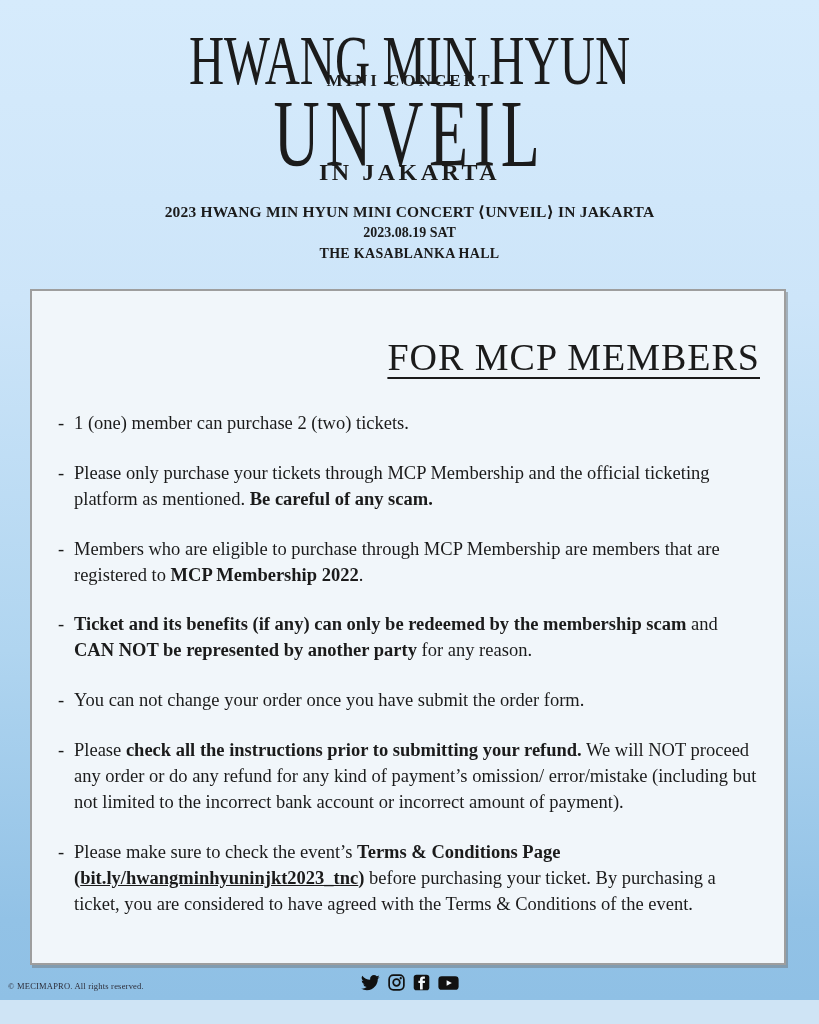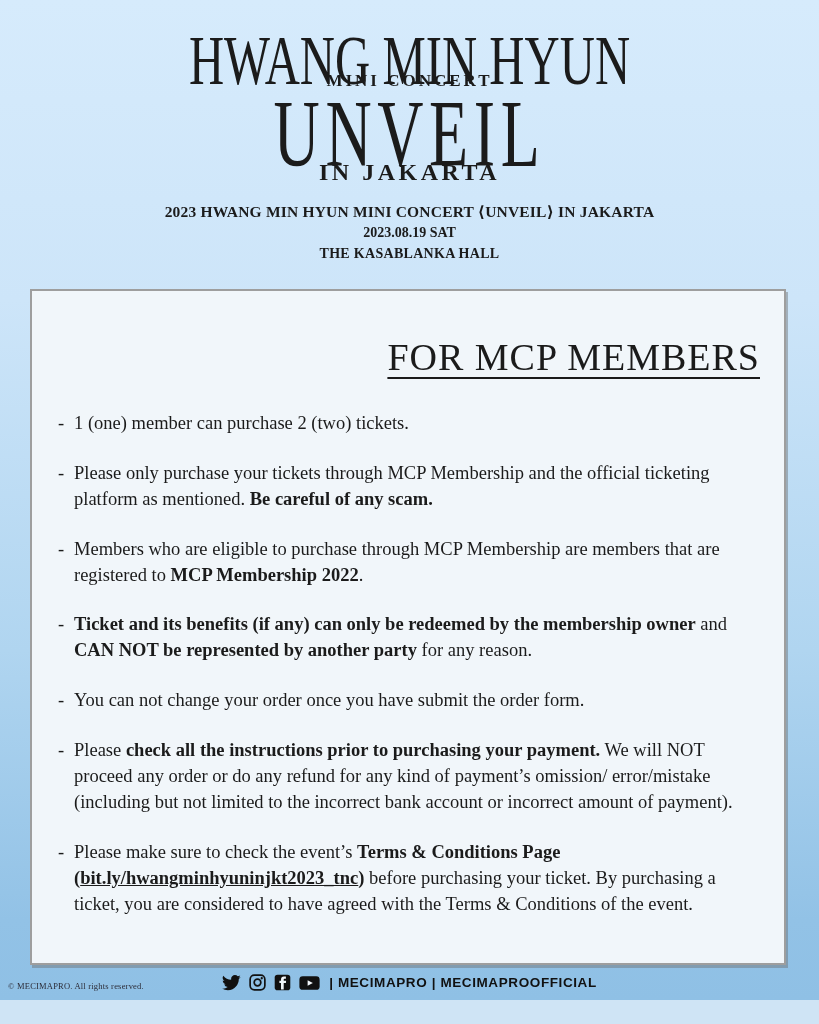--- a/index.html
+++ b/index.html
@@ -103,29 +103,29 @@
         <div class="bullet">
           <span class="dash">-</span>
           <p><span>Please only purchase your tickets through MCP Membership and the official ticketing platform as mentioned. </span><span class="b">Be careful of any scam.</span></p>
         </div>
         <div class="bullet">
           <span class="dash">-</span>
           <p><span>Members who are eligible to purchase through MCP Membership are members that are registered to </span><span class="b">MCP Membership 2022</span><span>.</span></p>
         </div>
         <div class="bullet">
           <span class="dash">-</span>
-          <p><span class="b">Ticket and its benefits (if any) can only be redeemed by the membership owner</span><span> and </span><span class="b">CAN NOT be represented by another party</span><span> for any reason.</span></p>
+          <p><span class="b">Ticket and its benefits (if any) can only be redeemed by the membership scam</span><span> and </span><span class="b">CAN NOT be represented by another party</span><span> for any reason.</span></p>
         </div>
         <div class="bullet">
           <span class="dash">-</span>
           <p><span>You can not change your order once you have submit the order form.</span></p>
         </div>
         <div class="bullet">
           <span class="dash">-</span>
-          <p><span>Please </span><span class="b">check all the instructions prior to purchasing your payment.</span><span> We will NOT proceed any order or do any refund for any kind of payment’s omission/ error/mistake (including but not limited to the incorrect bank account or incorrect amount of payment).</span></p>
+          <p><span>Please </span><span class="b">check all the instructions prior to submitting your refund.</span><span> We will NOT proceed any order or do any refund for any kind of payment’s omission/ error/mistake (including but not limited to the incorrect bank account or incorrect amount of payment).</span></p>
         </div>
         <div class="bullet">
           <span class="dash">-</span>
           <p><span>Please make sure to check the event’s </span><span class="b">Terms &amp; Conditions Page</span><span class="b"> (</span><span class="b u">bit.ly/hwangminhyuninjkt2023_tnc</span><span class="b">)</span><span> before purchasing your ticket. By purchasing a ticket, you are considered to have agreed with the Terms &amp; Conditions of the event.</span></p>
         </div>
       </div>
   </div>
 
   <div class="footer">
     <span class="icons">
@@ -147,18 +147,17 @@
             <path fill="#f1f6fa" d="M16.8 12.7h-3.1V22h-3.8v-9.3H7.6V9.4h2.3V7.5c0-2.4 1.4-4.1 4-4.1h2.9v3.3h-2.1c-.7 0-1 .35-1 1.05v1.65h3.4l-.3 3.3z"></path>
           </svg>
         </span>
       <span>
           <svg width="21" height="16" viewBox="0 0 28 20">
             <rect x="0.5" y="1" width="27" height="18" rx="4.5" fill="#111"></rect>
             <path d="M11.5 6.2l7 3.8-7 3.8z" fill="#f1f6fa"></path>
           </svg>
         </span>
     </span>
-    <span>| MECIMAPRO | MECIMAPROOFFICIAL</span>
   </div>
 
   <div class="copyright">© MECIMAPRO. All rights reserved.</div>
 
 </div>
 
 </body></html>

